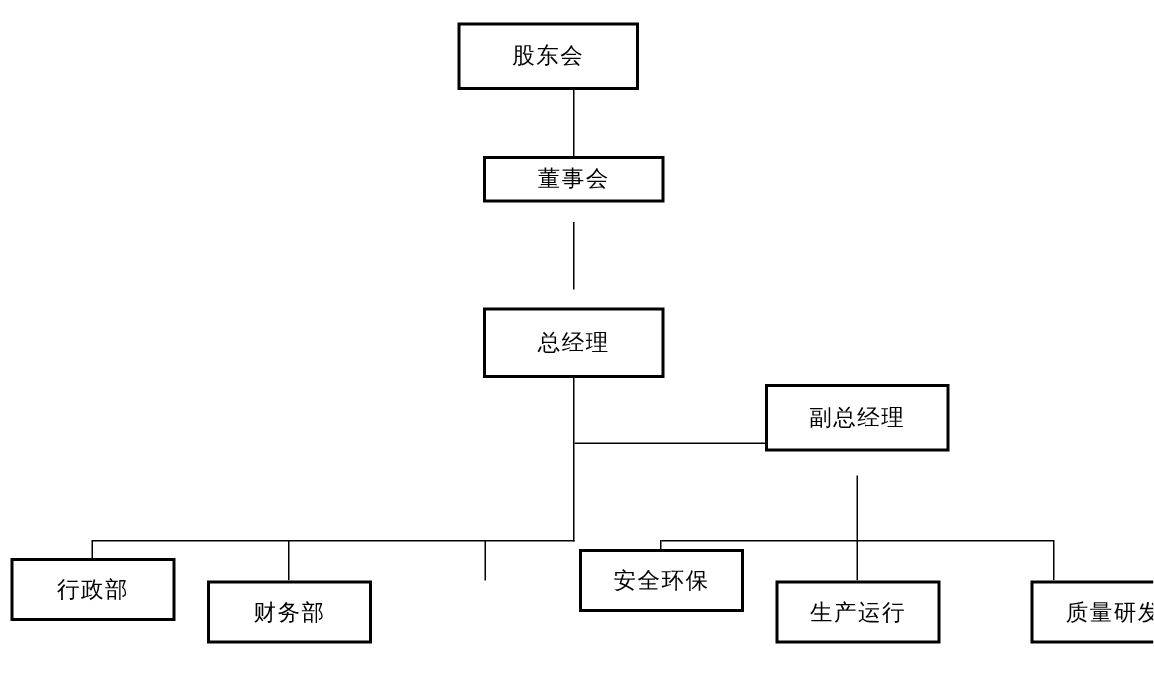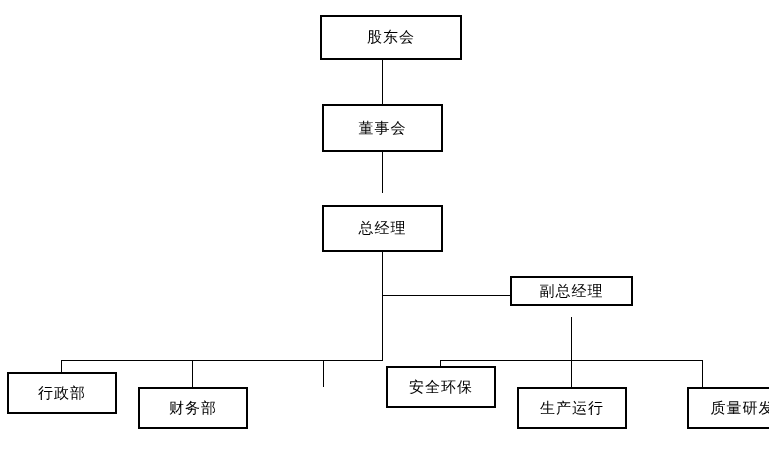--- a/index.html
+++ b/index.html
@@ -28,24 +28,24 @@
     letter-spacing: 1px;
     white-space: nowrap;
     z-index: 2;
   }
   .line {
     position: absolute;
     background: #000000;
     z-index: 1;
   }
   
-  .n-shareholders { left: 320px; top: 15px;  width: 142px; height: 45px; }
-  .n-board        { left: 322px; top: 104px; width: 121px; height: 48px; }
+  .n-shareholders { left: 305px; top: 15px;  width: 121px; height: 45px; }
+  .n-board        { left: 322px; top: 104px; width: 121px; height: 31px; }
   .n-gm           { left: 322px; top: 193px; width: 121px; height: 47px; margin-top: 12px; }
-  .n-dgm          { left: 510px; top: 276px; width: 123px; height: 30px; text-align: center; }
+  .n-dgm          { left: 510px; top: 256px; width: 123px; height: 45px; text-align: center; }
   .n-admin        { left: 7px;   top: 372px; width: 110px; height: 42px; }
   .n-finance      { left: 138px; top: 387px; width: 110px; height: 42px; }
   .n-sales        { left: 270px; top: 387px; width: 108px; height: 42px; }
   .n-safety       { left: 386px; top: 366px; width: 110px; height: 42px; }
   .n-production   { left: 517px; top: 387px; width: 110px; height: 42px; }
   .n-quality      { left: 647px; top: 387px; width: 111px; height: 42px; margin-left: 40px; }
   
   .l-sh-board   { left: 382px; top: 60px;  width: 1px;   height: 44px; }
   .l-board-gm   { left: 382px; top: 148px; width: 1px;   height: 45px; }
   .l-gm-down    { left: 382px; top: 240px; width: 1px;   height: 121px; }

